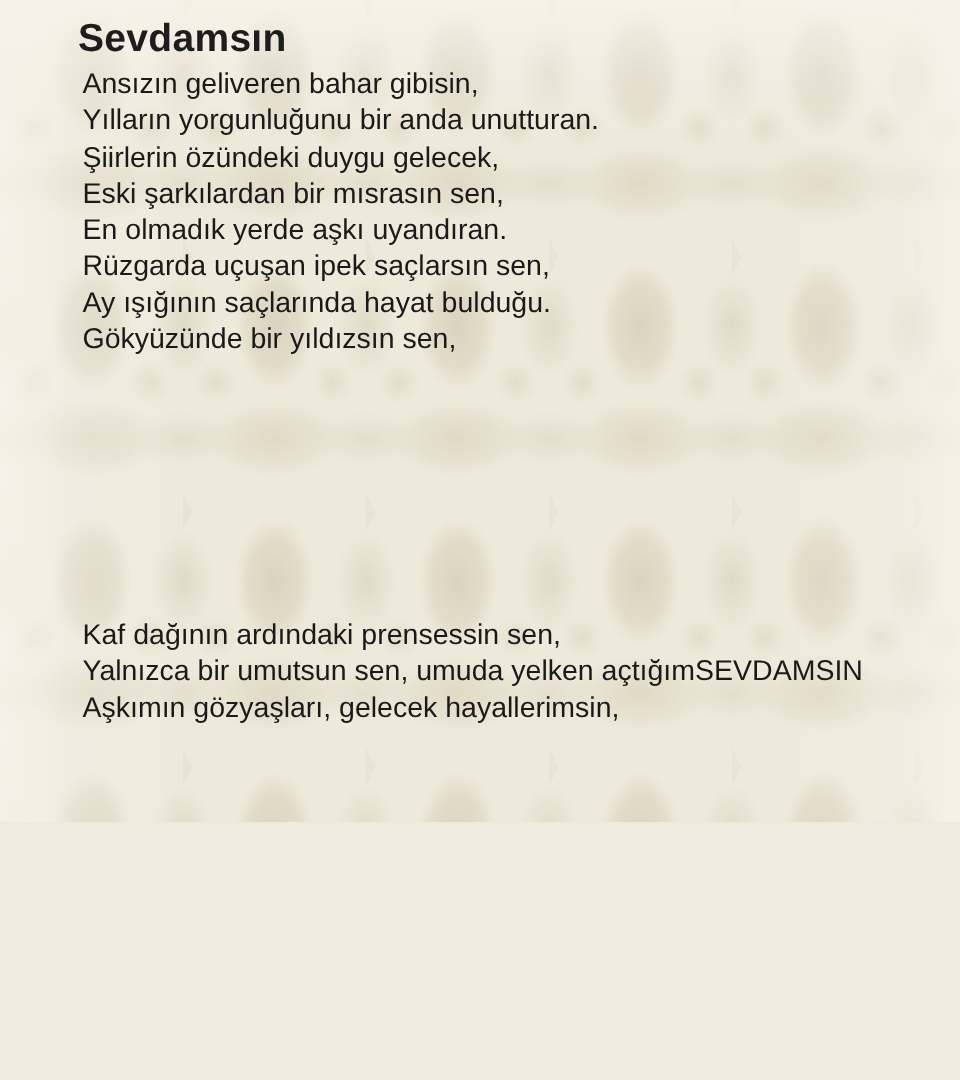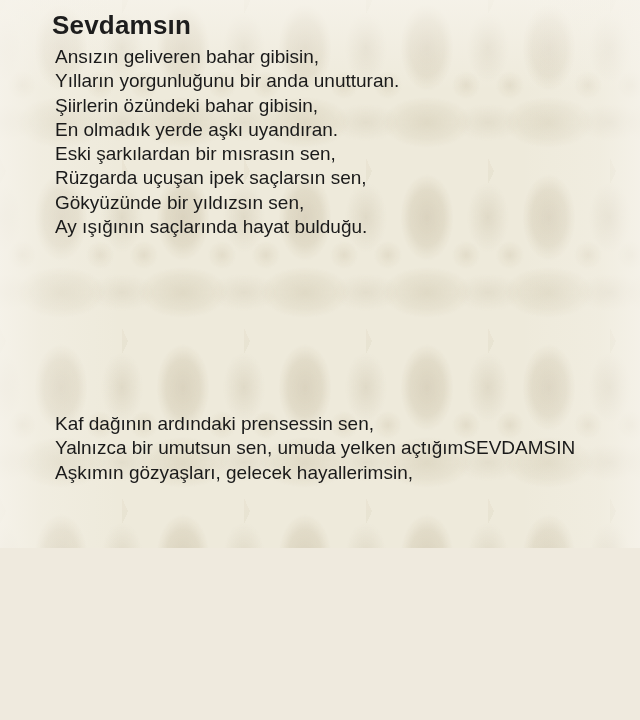--- a/index.html
+++ b/index.html
@@ -104,26 +104,26 @@
   <div class="wallpaper"></div>
   <div class="wallpaper2"></div>
   <div class="vignette"></div>
 
   <div class="content">
     <div class="title">Sevdamsın</div>
 
     <div class="stanza stanza-1">
       <div class="line">Ansızın geliveren bahar gibisin,</div>
       <div class="line">Yılların yorgunluğunu bir anda unutturan.</div>
-      <div class="line">Şiirlerin özündeki bahar gibisin,</div>
+      <div class="line">Şiirlerin özündeki duygu gelecek,</div>
+      <div class="line">Eski şarkılardan bir mısrasın sen,</div>
       <div class="line">En olmadık yerde aşkı uyandıran.</div>
-      <div class="line">Eski şarkılardan bir mısrasın sen,</div>
       <div class="line">Rüzgarda uçuşan ipek saçlarsın sen,</div>
+      <div class="line">Ay ışığının saçlarında hayat bulduğu.</div>
       <div class="line">Gökyüzünde bir yıldızsın sen,</div>
-      <div class="line">Ay ışığının saçlarında hayat bulduğu.</div>
     </div>
 
     <div class="stanza stanza-2">
       <div class="line">Kaf dağının ardındaki prensessin sen,</div>
       <div class="line">Yalnızca bir umutsun sen, umuda yelken açtığımSEVDAMSIN</div>
       <div class="line">Aşkımın gözyaşları, gelecek hayallerimsin,</div>
     </div>
 
     <div class="author">Eylem Özdemir</div>
   </div>

